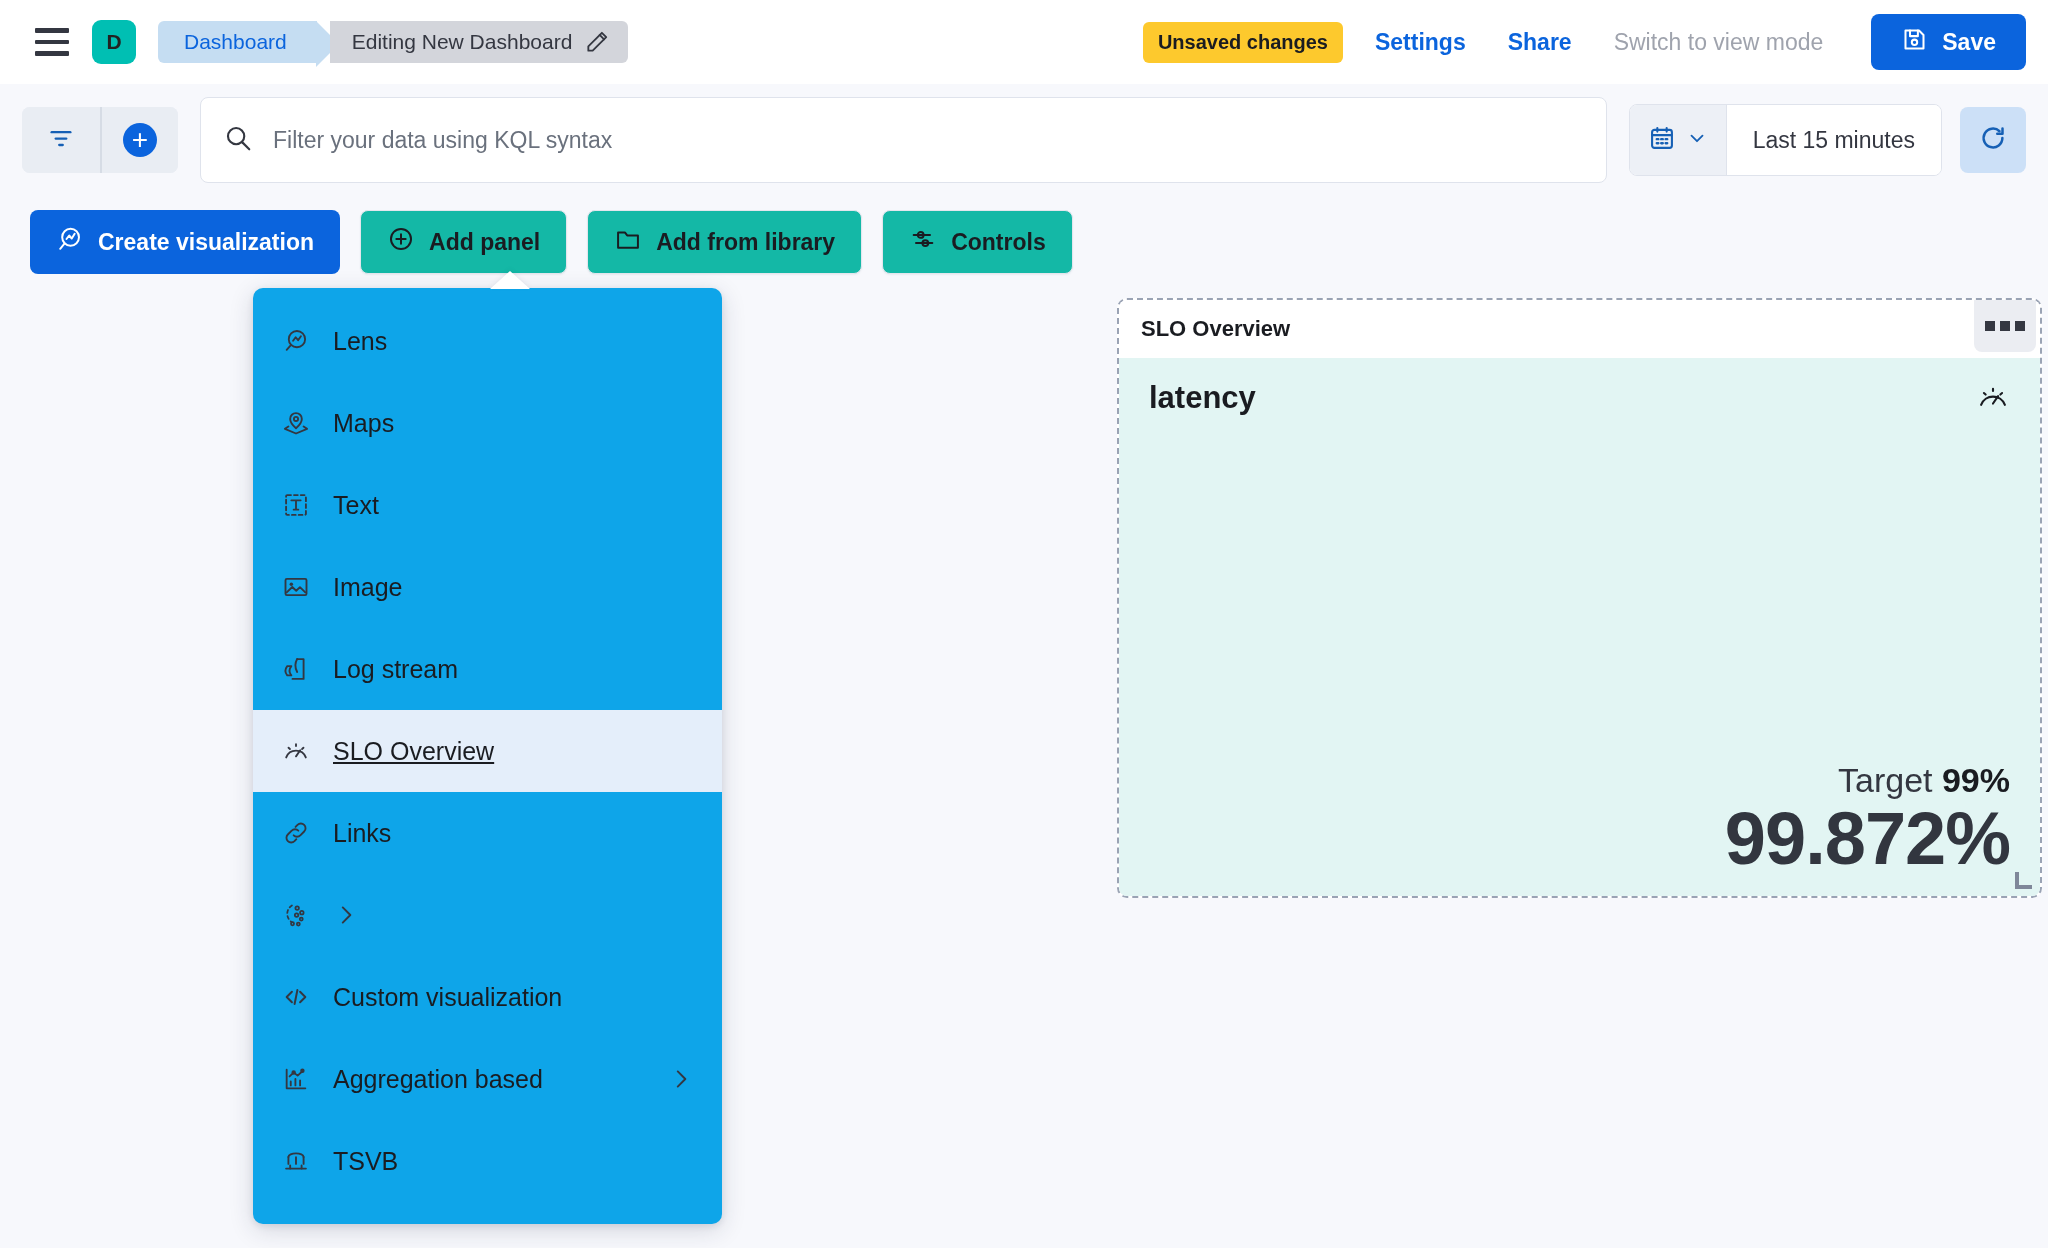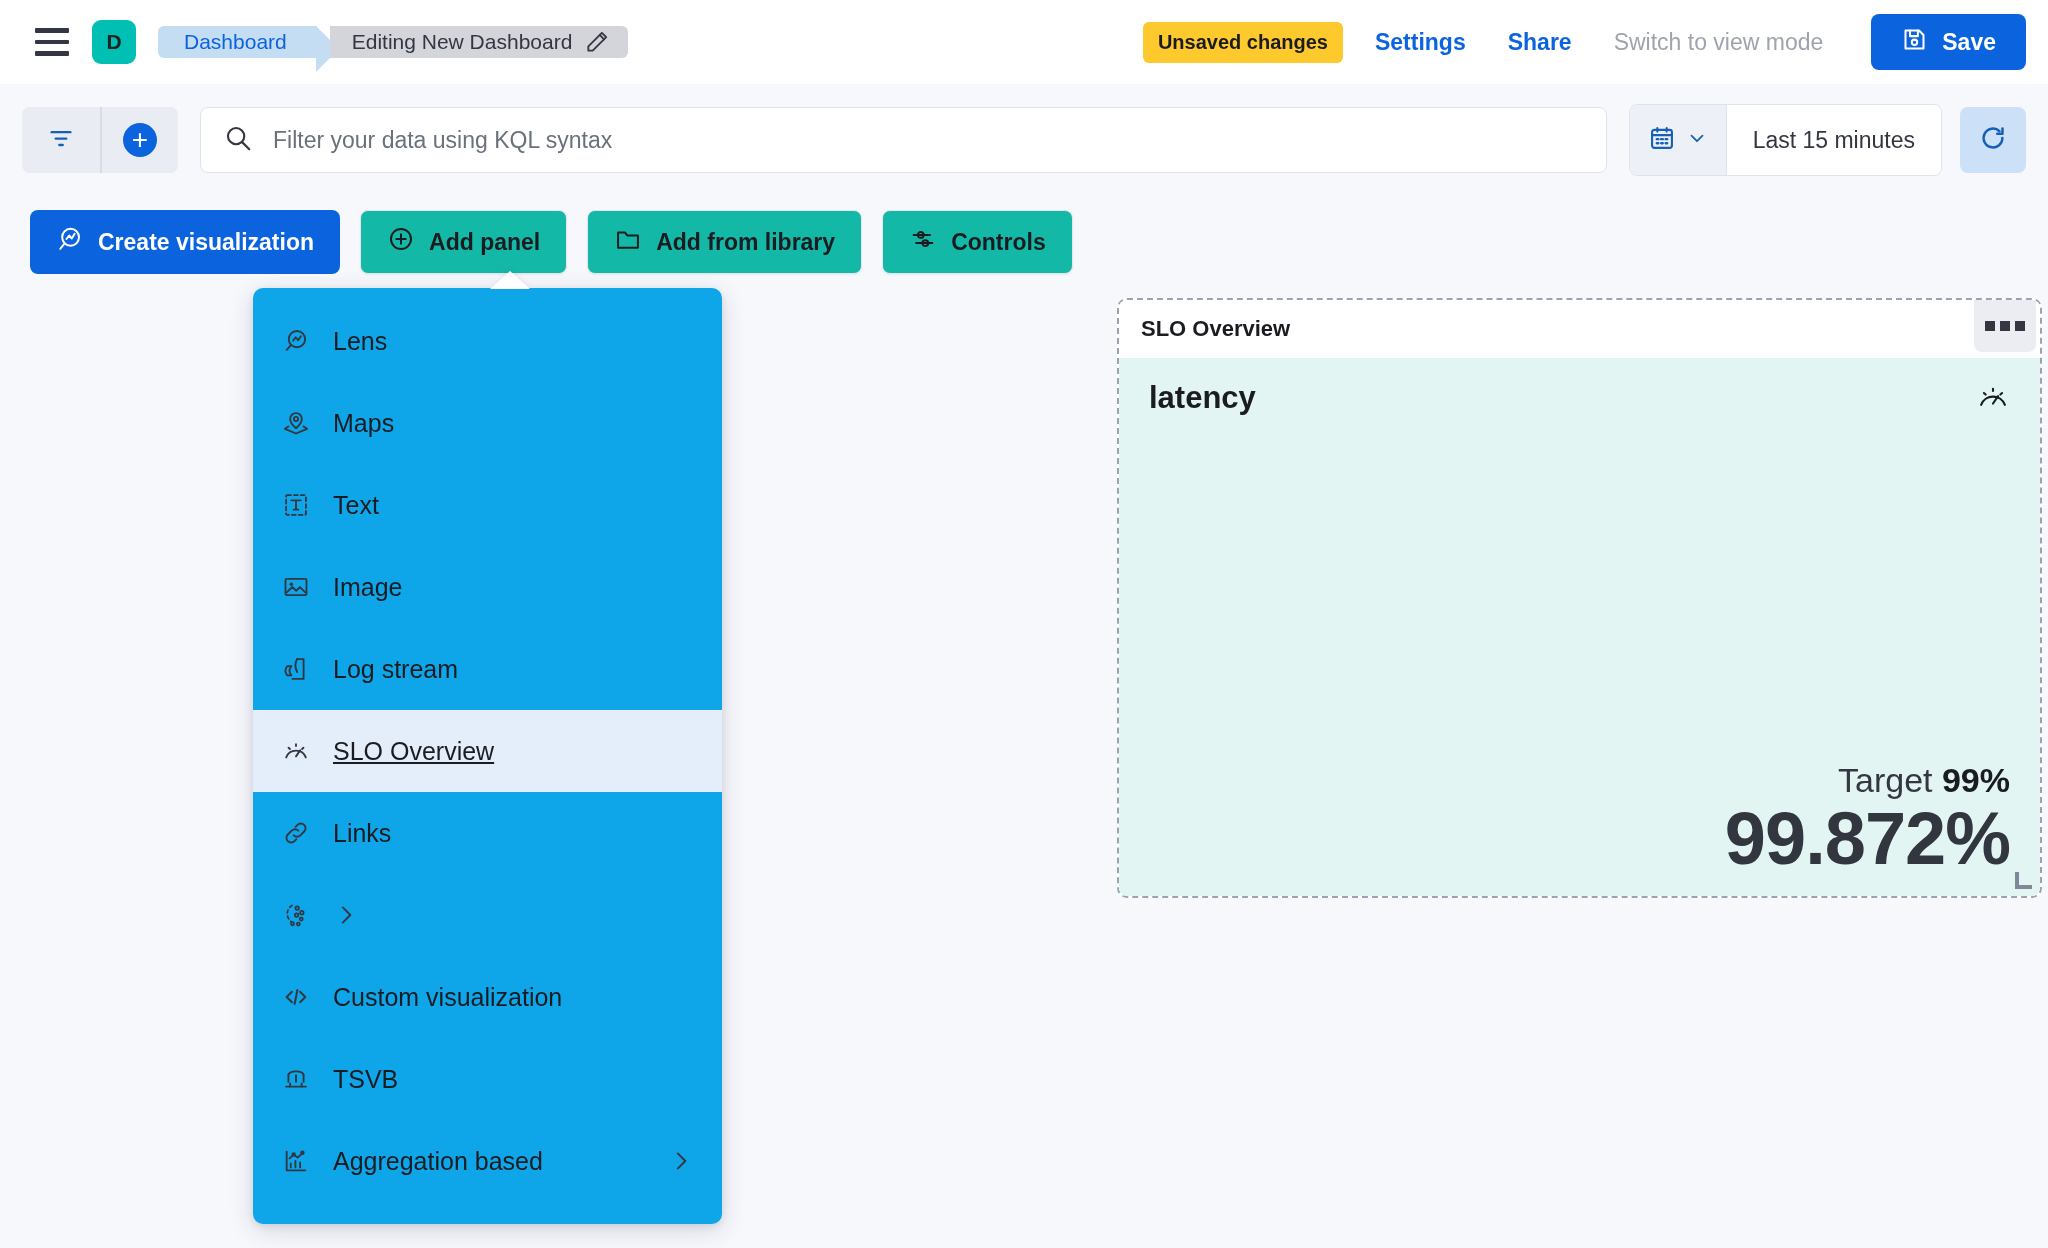--- a/index.html
+++ b/index.html
@@ -31,21 +31,21 @@
   .space-avatar {
     width: 44px; height: 44px; border-radius: 9px;
     background: #00BFB3; color: #222;
     display: flex; align-items: center; justify-content: center;
     font-size: 21px; font-weight: 700; cursor: pointer;
     margin-right: 22px;
   }
 
   .breadcrumbs { display: flex; align-items: center; height: 46px; }
   .crumb {
-    height: 32px; display: flex; align-items: center;
+    height: 42px; display: flex; align-items: center;
     font-size: 21px; position: relative;
   }
   .crumb-1 {
     background: #C5DDF2; color: #0B64DD; font-weight: 400;
     padding: 0 30px 0 26px;
     border-radius: 6px 0 0 6px;
     margin-right: 13px;
   }
   .crumb-1::after {
     content: ""; position: absolute; right: -22px; top: 0;
@@ -103,21 +103,21 @@
   }
   .filter-btn + .filter-btn { border-left: 2px solid #D6DCE5; }
   .plus-circle {
     width: 34px; height: 34px; border-radius: 50%;
     background: #0B64DD; color: #fff;
     display: flex; align-items: center; justify-content: center;
     font-size: 28px; line-height: 1; font-weight: 300;
   }
 
   .search-field {
-    flex: 1; height: 66px;
+    flex: 1; height: 86px;
     background: #FFFFFF; border: 1.5px solid #DFE3EC;
     border-radius: 8px;
     display: flex; align-items: center;
     padding: 0 22px; cursor: text;
     min-width: 0;
   }
   .search-field .ph {
     font-size: 23px; color: #6A717D;
     margin-left: 20px;
   }
@@ -494,46 +494,46 @@
         <path d="M8.5 7.5L4 12l4.5 4.5"></path>
           <path d="M15.5 7.5L20 12l-4.5 4.5"></path>
         <path d="M13.2 6l-2.4 12"></path>
       </svg>
     </span>
     <span class="mlabel">Custom visualization</span>
   </div>
 
   <div class="menu-item">
     <span class="menu-icon">
-      <svg width="28" height="28" viewBox="0 0 24 24" fill="none" stroke="#343741" stroke-width="1.6" stroke-linecap="round">
-        <path d="M5.5 8.5a6.5 3 0 0 1 13 0"></path>
-        <path d="M5.5 8.5v6M18.5 8.5v6M12 8.8v5.7"></path>
-        <path d="M3.5 18.5h17"></path>
-        <path d="M7 18.5v-2.6M16.8 18.5v-2.6"></path>
-      </svg>
-    </span>
-    <span class="mlabel">TSVB</span>
-  </div>
-
-  <div class="menu-item">
-    <span class="menu-icon">
       <svg width="28" height="28" viewBox="0 0 24 24" fill="none" stroke="#343741" stroke-width="1.6" stroke-linecap="round" stroke-linejoin="round">
         <path d="M4 4v16h16"></path>
         <path d="M6.5 9.8l3.5-3.3 3.4 2.6 4.3-4"></path>
         <circle cx="10" cy="6.5" r="1.1"></circle>
           <circle cx="17.5" cy="5" r="1.1"></circle>
         <path d="M7.5 17.5v-3.4M11.5 17.5v-5.6M15.5 17.5v-4.2"></path>
       </svg>
     </span>
     <span class="mlabel">Aggregation based</span>
     <span class="chev-right">
       <svg width="26" height="26" viewBox="0 0 24 24" fill="none" stroke="#343741" stroke-width="1.8" stroke-linecap="round" stroke-linejoin="round">
         <path d="M9 5l7 7-7 7"></path>
       </svg>
     </span>
+  </div>
+
+  <div class="menu-item">
+    <span class="menu-icon">
+      <svg width="28" height="28" viewBox="0 0 24 24" fill="none" stroke="#343741" stroke-width="1.6" stroke-linecap="round">
+        <path d="M5.5 8.5a6.5 3 0 0 1 13 0"></path>
+        <path d="M5.5 8.5v6M18.5 8.5v6M12 8.8v5.7"></path>
+        <path d="M3.5 18.5h17"></path>
+        <path d="M7 18.5v-2.6M16.8 18.5v-2.6"></path>
+      </svg>
+    </span>
+    <span class="mlabel">TSVB</span>
   </div>
 </div>
 
 <div class="slo-panel">
 
   <div class="slo-header">
     <span class="slo-header-title">SLO Overview</span>
     <div class="slo-ctx-btn">
       <i></i>
       <i></i>

